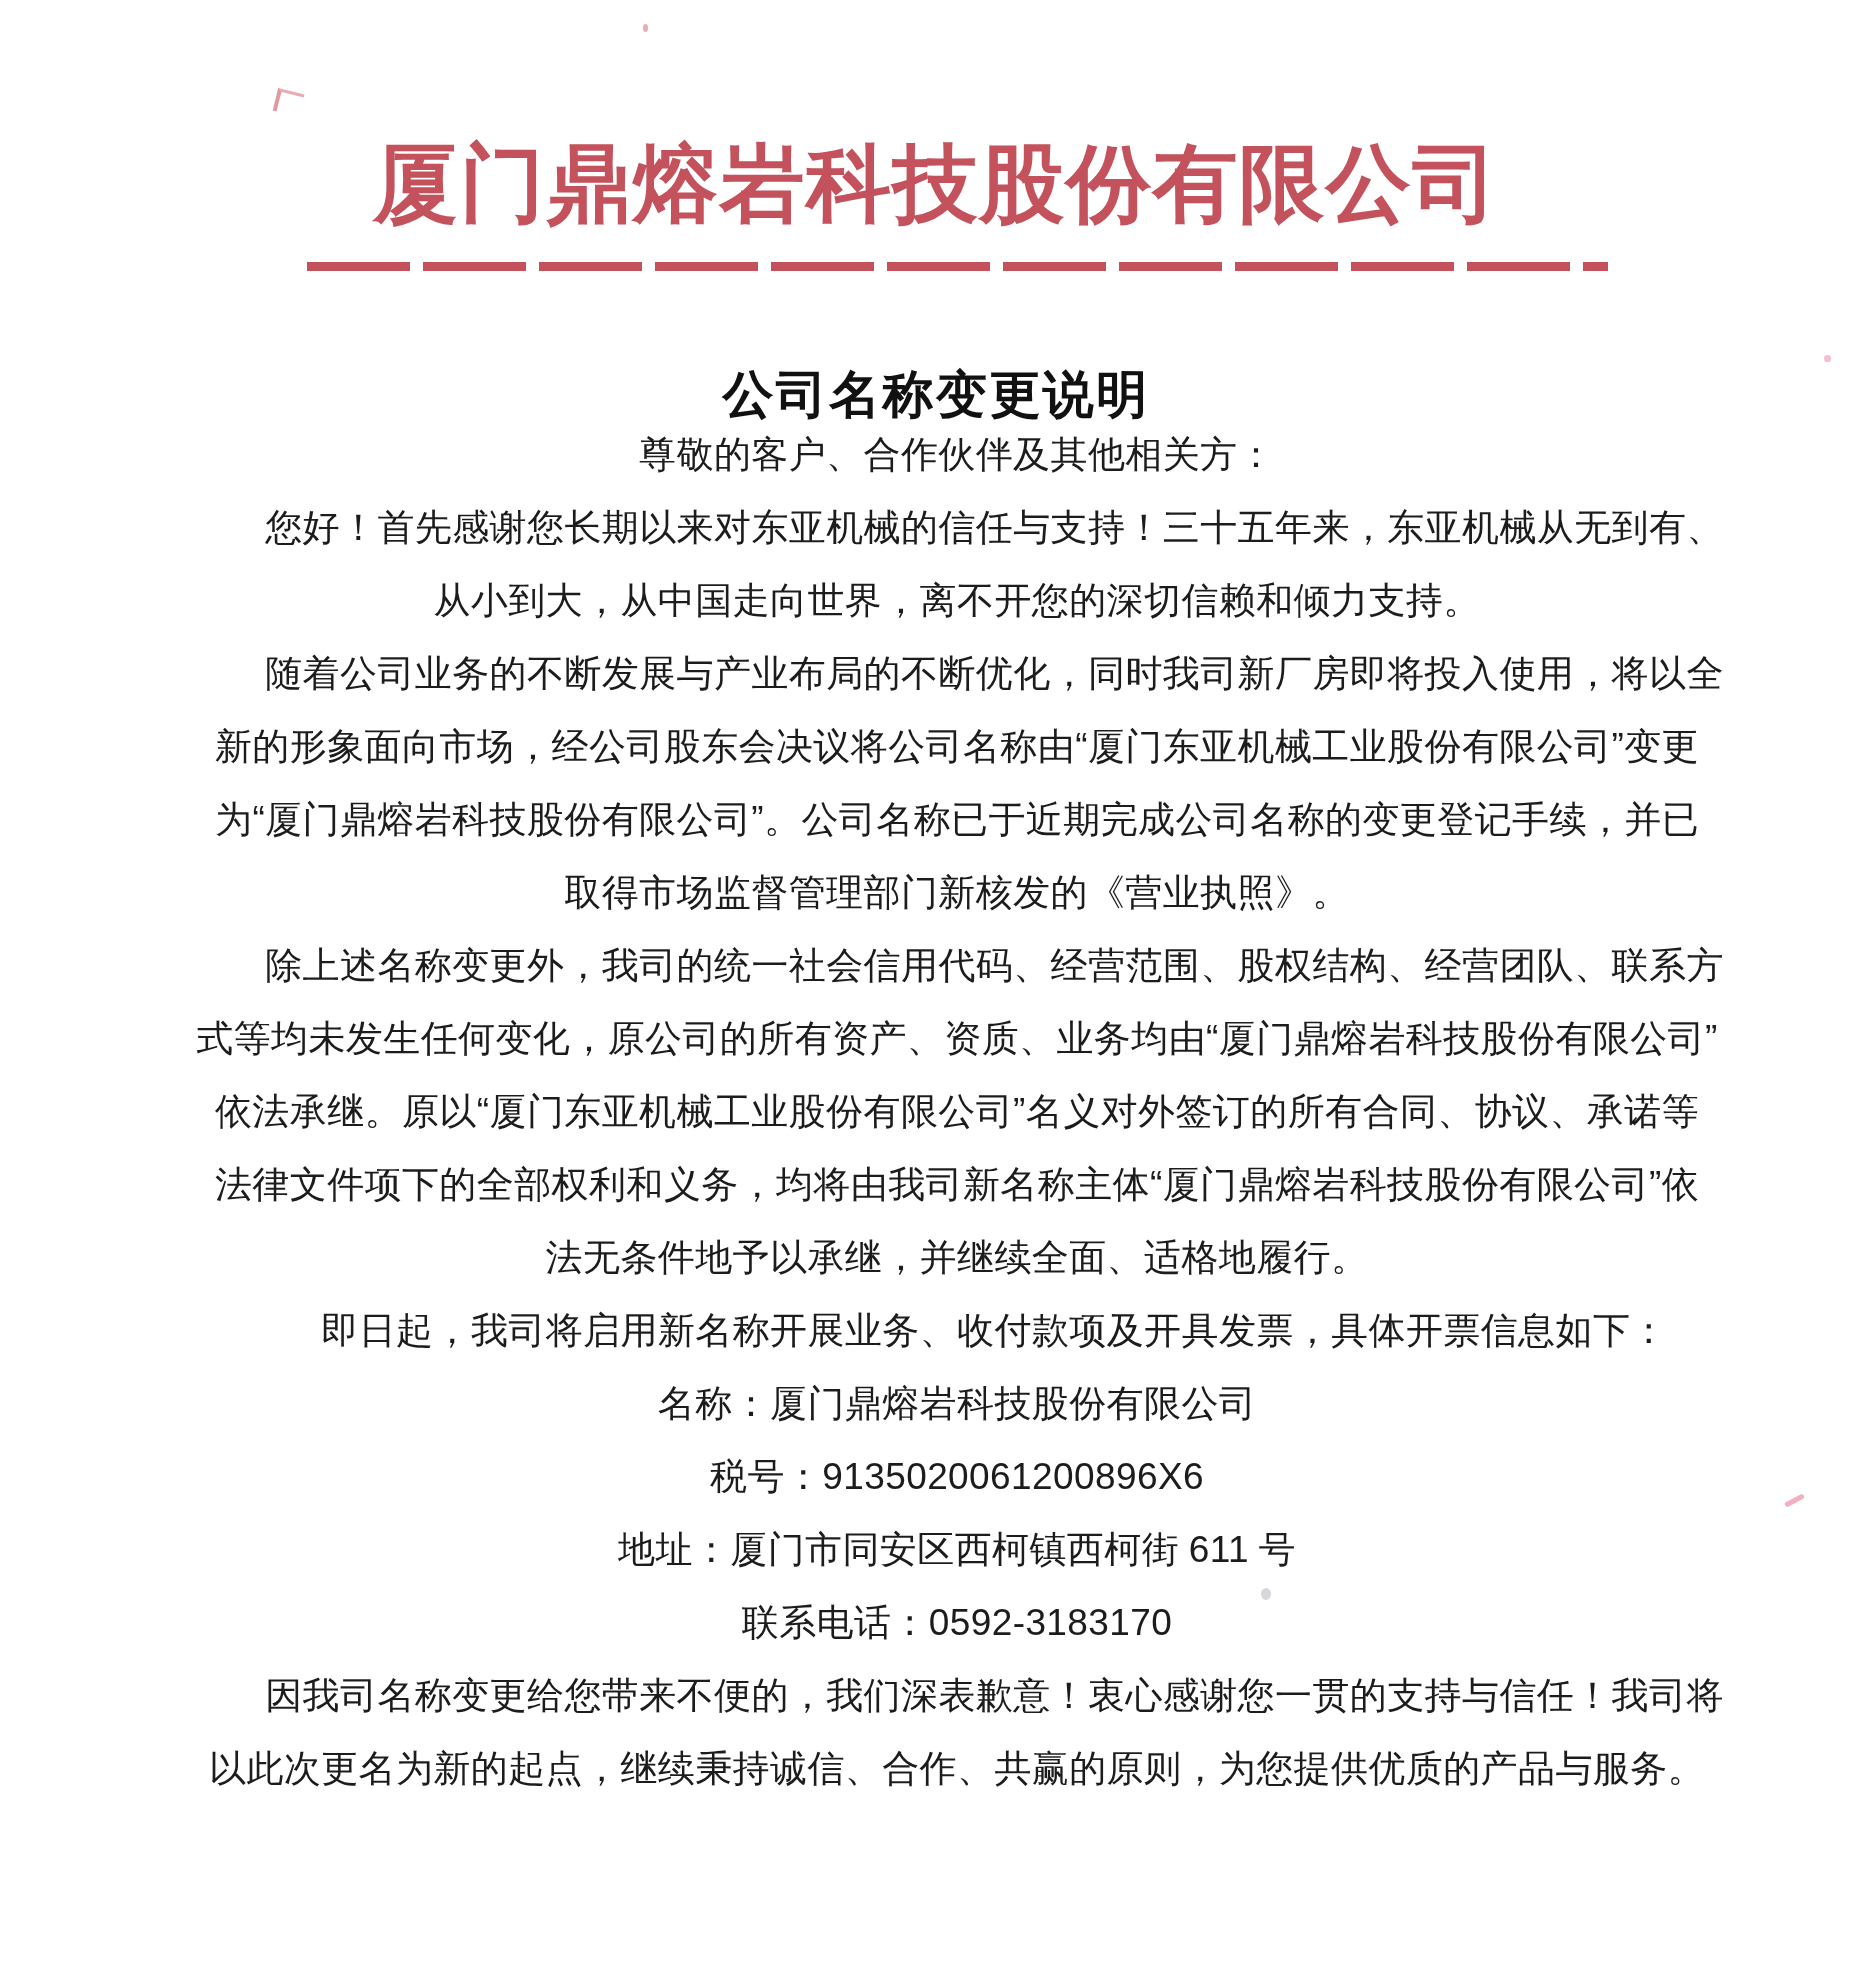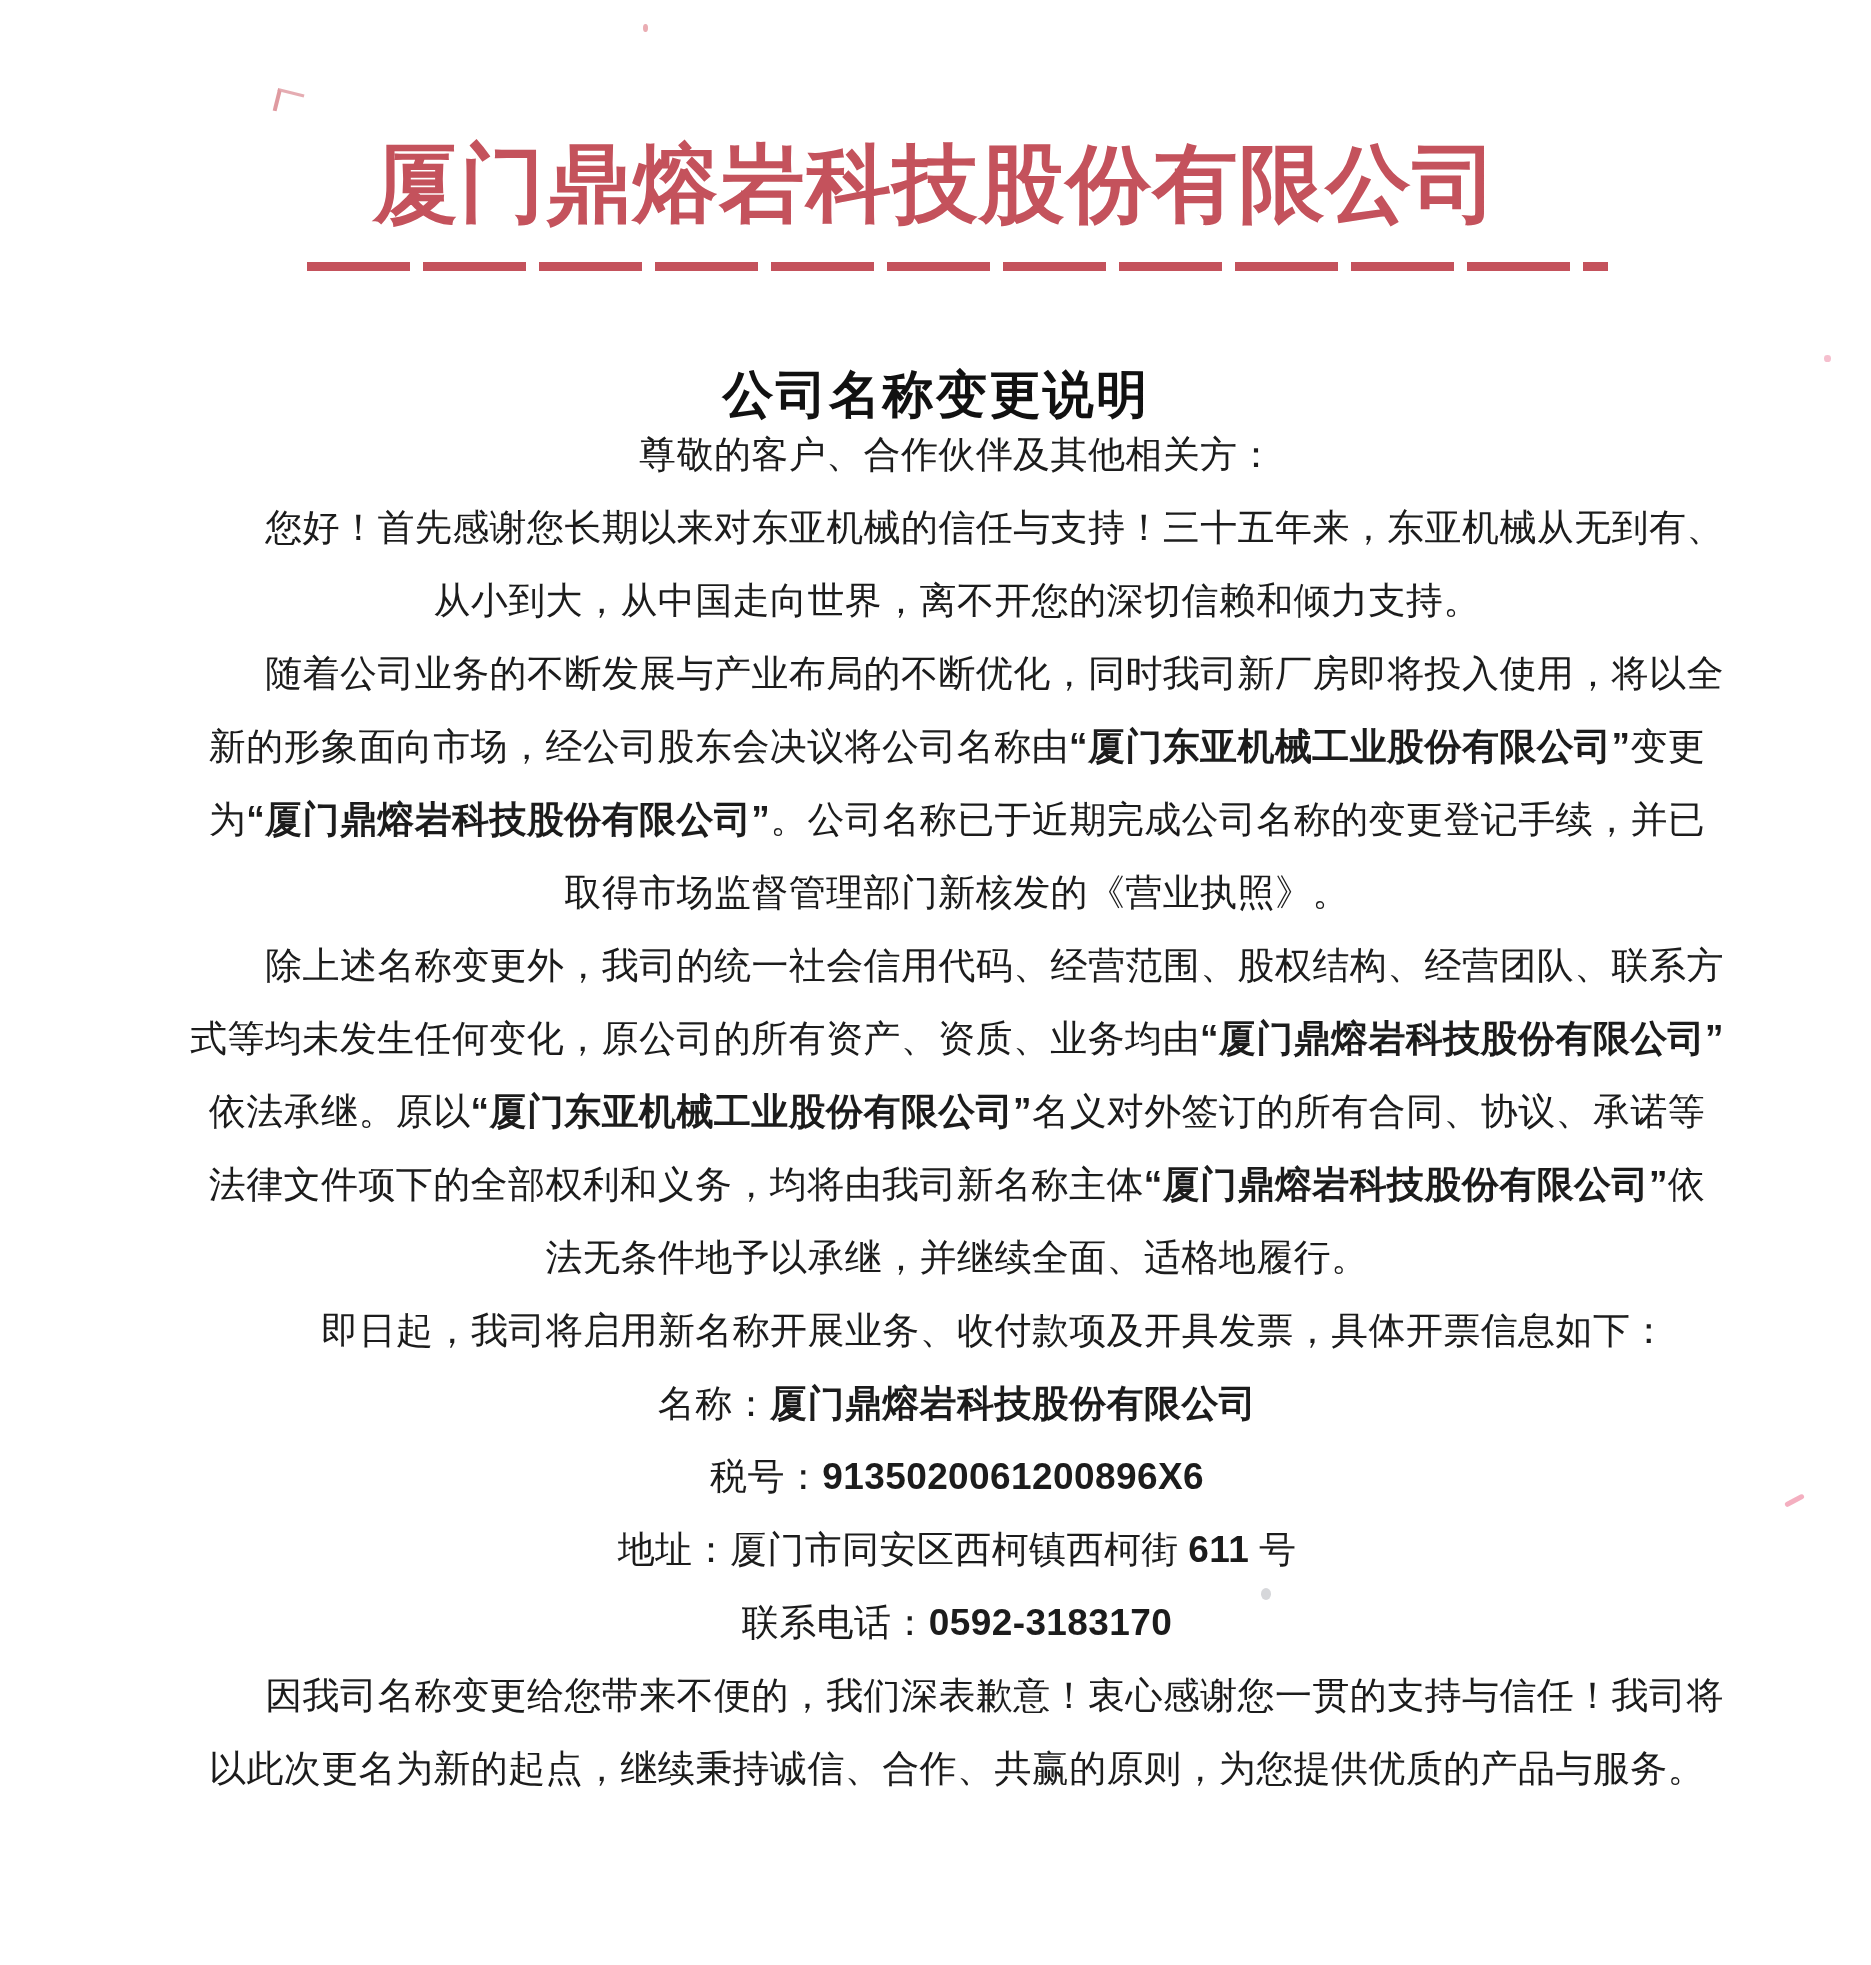--- a/index.html
+++ b/index.html
@@ -33,21 +33,21 @@
   .body-text{
     position:absolute;top:418px;left:173px;width:1568px;
   }
   .line{
     height:73px;line-height:73px;font-size:37px;
     white-space:nowrap;letter-spacing:0.4px;text-align:center;
   }
   .line.indent{padding-left:75px;}
   .b{
     font-family:"Liberation Sans","DejaVu Sans",sans-serif;
-    font-weight:700;
+    font-weight:400;
   }
 
   
   .speck{position:absolute;pointer-events:none;}
   .sp1{left:275px;top:91px;width:23px;height:20.4px;
        border-left:4.3px solid rgba(198,72,84,.55);border-top:3.5px solid rgba(198,72,84,.45);
        transform:rotate(14deg);}
   .sp2{left:643px;top:23.6px;width:5.1px;height:8.6px;background:rgba(214,92,104,.5);border-radius:50%;}
   .sp3{left:1784px;top:1498px;width:21px;height:5.1px;background:rgba(236,122,150,.6);
        border-radius:3.1px;transform:rotate(-28deg);}

